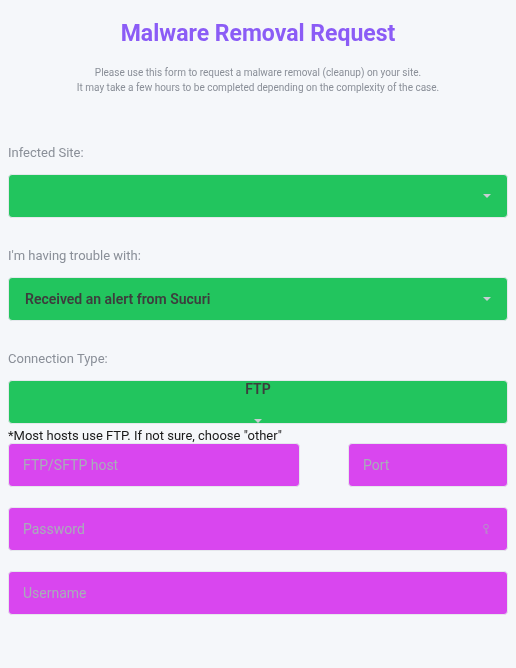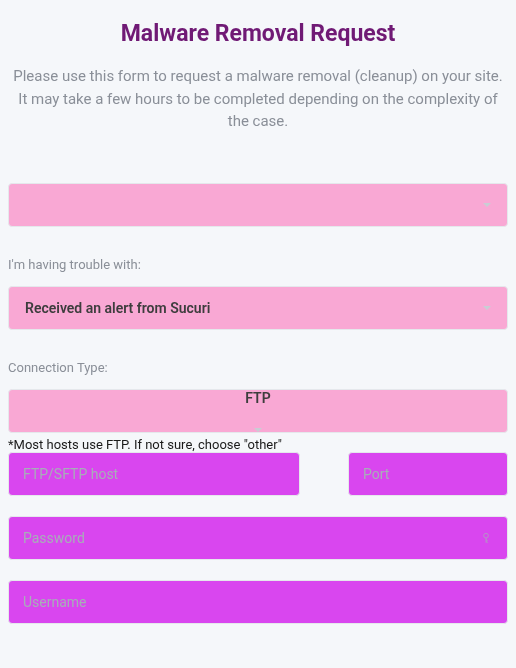--- a/index.html
+++ b/index.html
@@ -15,40 +15,40 @@
       overflow: hidden;
       color: #333;
     }
     .container {
       padding: 20px 8px 0 8px;
     }
     .title {
       text-align: center;
       font-size: 23px;
       font-weight: 700;
-      color: #701a75;
+      color: #8b5cf6;
       margin-bottom: 18px;
     }
     .subtitle {
       text-align: center;
-      font-size: 15px;
+      font-size: 10px;
       color: #8a8f98;
       line-height: 1.5;
       margin-bottom: 50px;
       padding: 0 4px;
     }
     .field-label {
       font-size: 13px;
       color: #8a8f98;
       margin-bottom: 14px;
       display: block;
     }
     .select-wrap {
       position: relative;
-      background: #f9a8d4;
+      background: #22c55e;
       border: 1px solid #e5e8ec;
       border-radius: 4px;
       height: 44px;
       display: flex;
       align-items: center;
       padding: 0 16px;
       margin-bottom: 30px;
       cursor: pointer;
     }
     .select-wrap.tight {
@@ -134,20 +134,21 @@
 
 <div class="container">
 
   <h1 class="title">Malware Removal Request</h1>
 
   <div class="subtitle">
     <span>Please use this form to request a malware removal (cleanup) on your site.</span><br>
     <span>It may take a few hours to be completed depending on the complexity of the case.</span>
   </div>
 
+  <label class="field-label">Infected Site:</label>
   <div class="select-wrap">
     <span class="select-value empty"></span>
     <span class="caret"></span>
   </div>
 
   <label class="field-label">I'm having trouble with:</label>
   <div class="select-wrap">
     <span class="select-value">Received an alert from Sucuri</span>
     <span class="caret"></span>
   </div>

